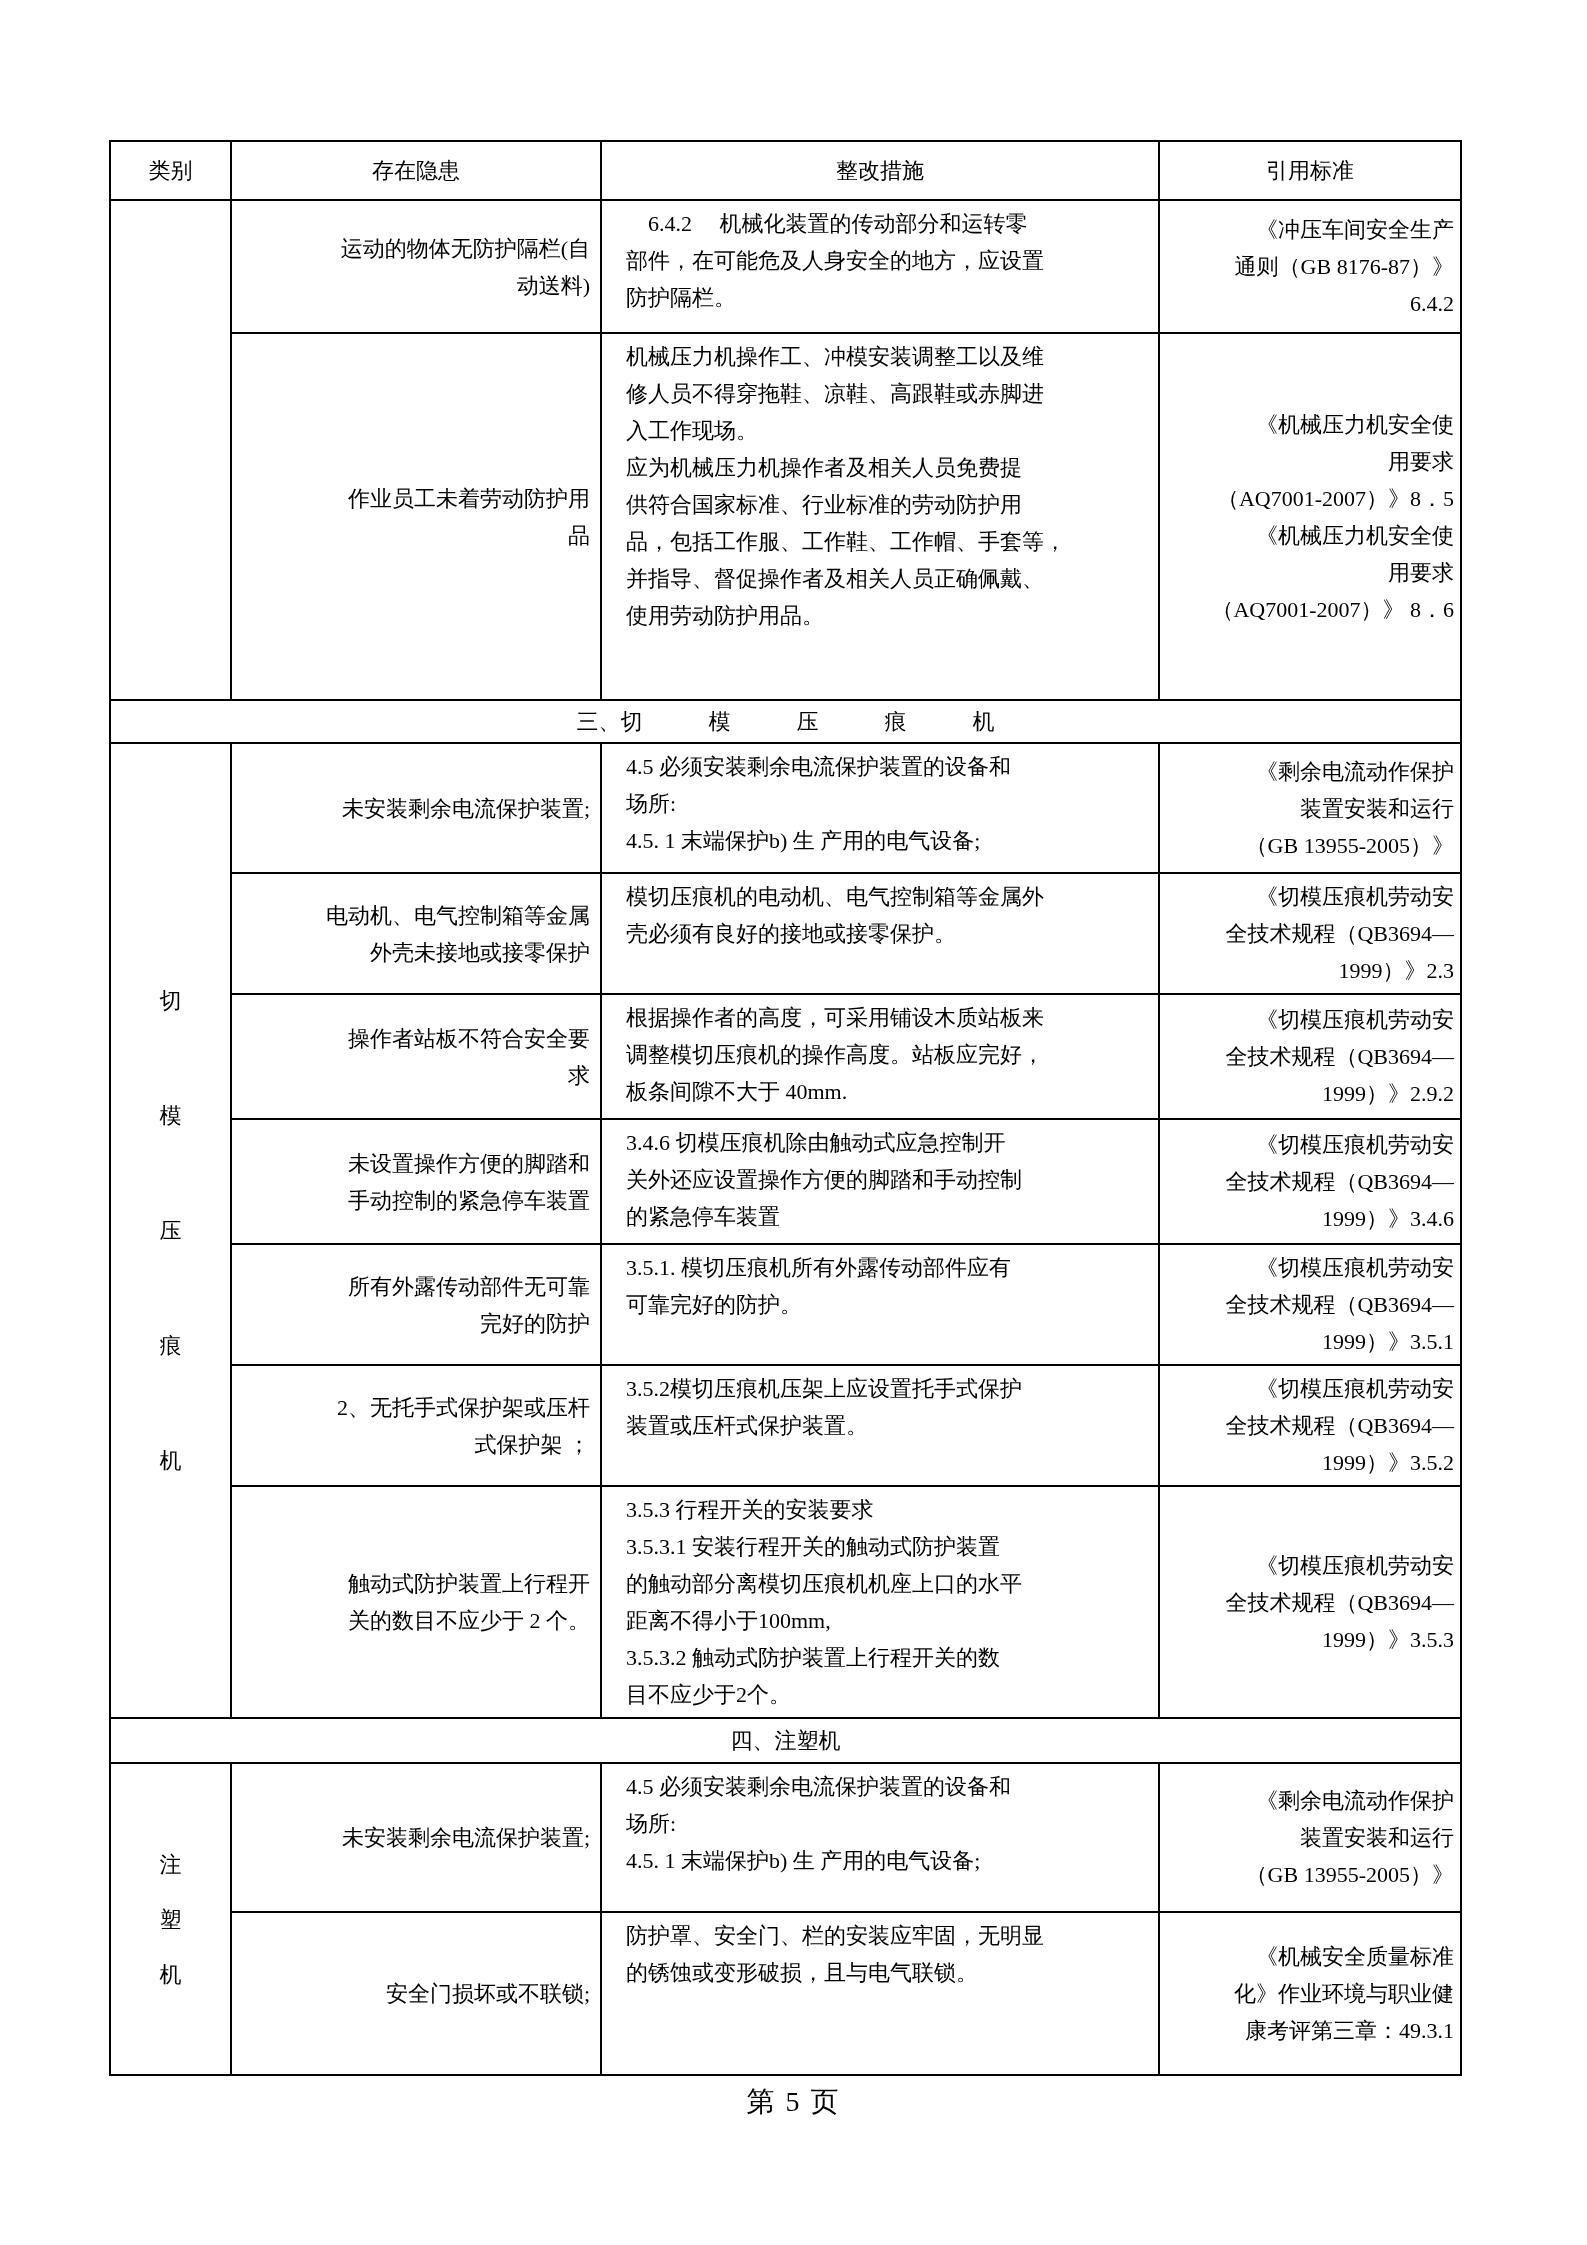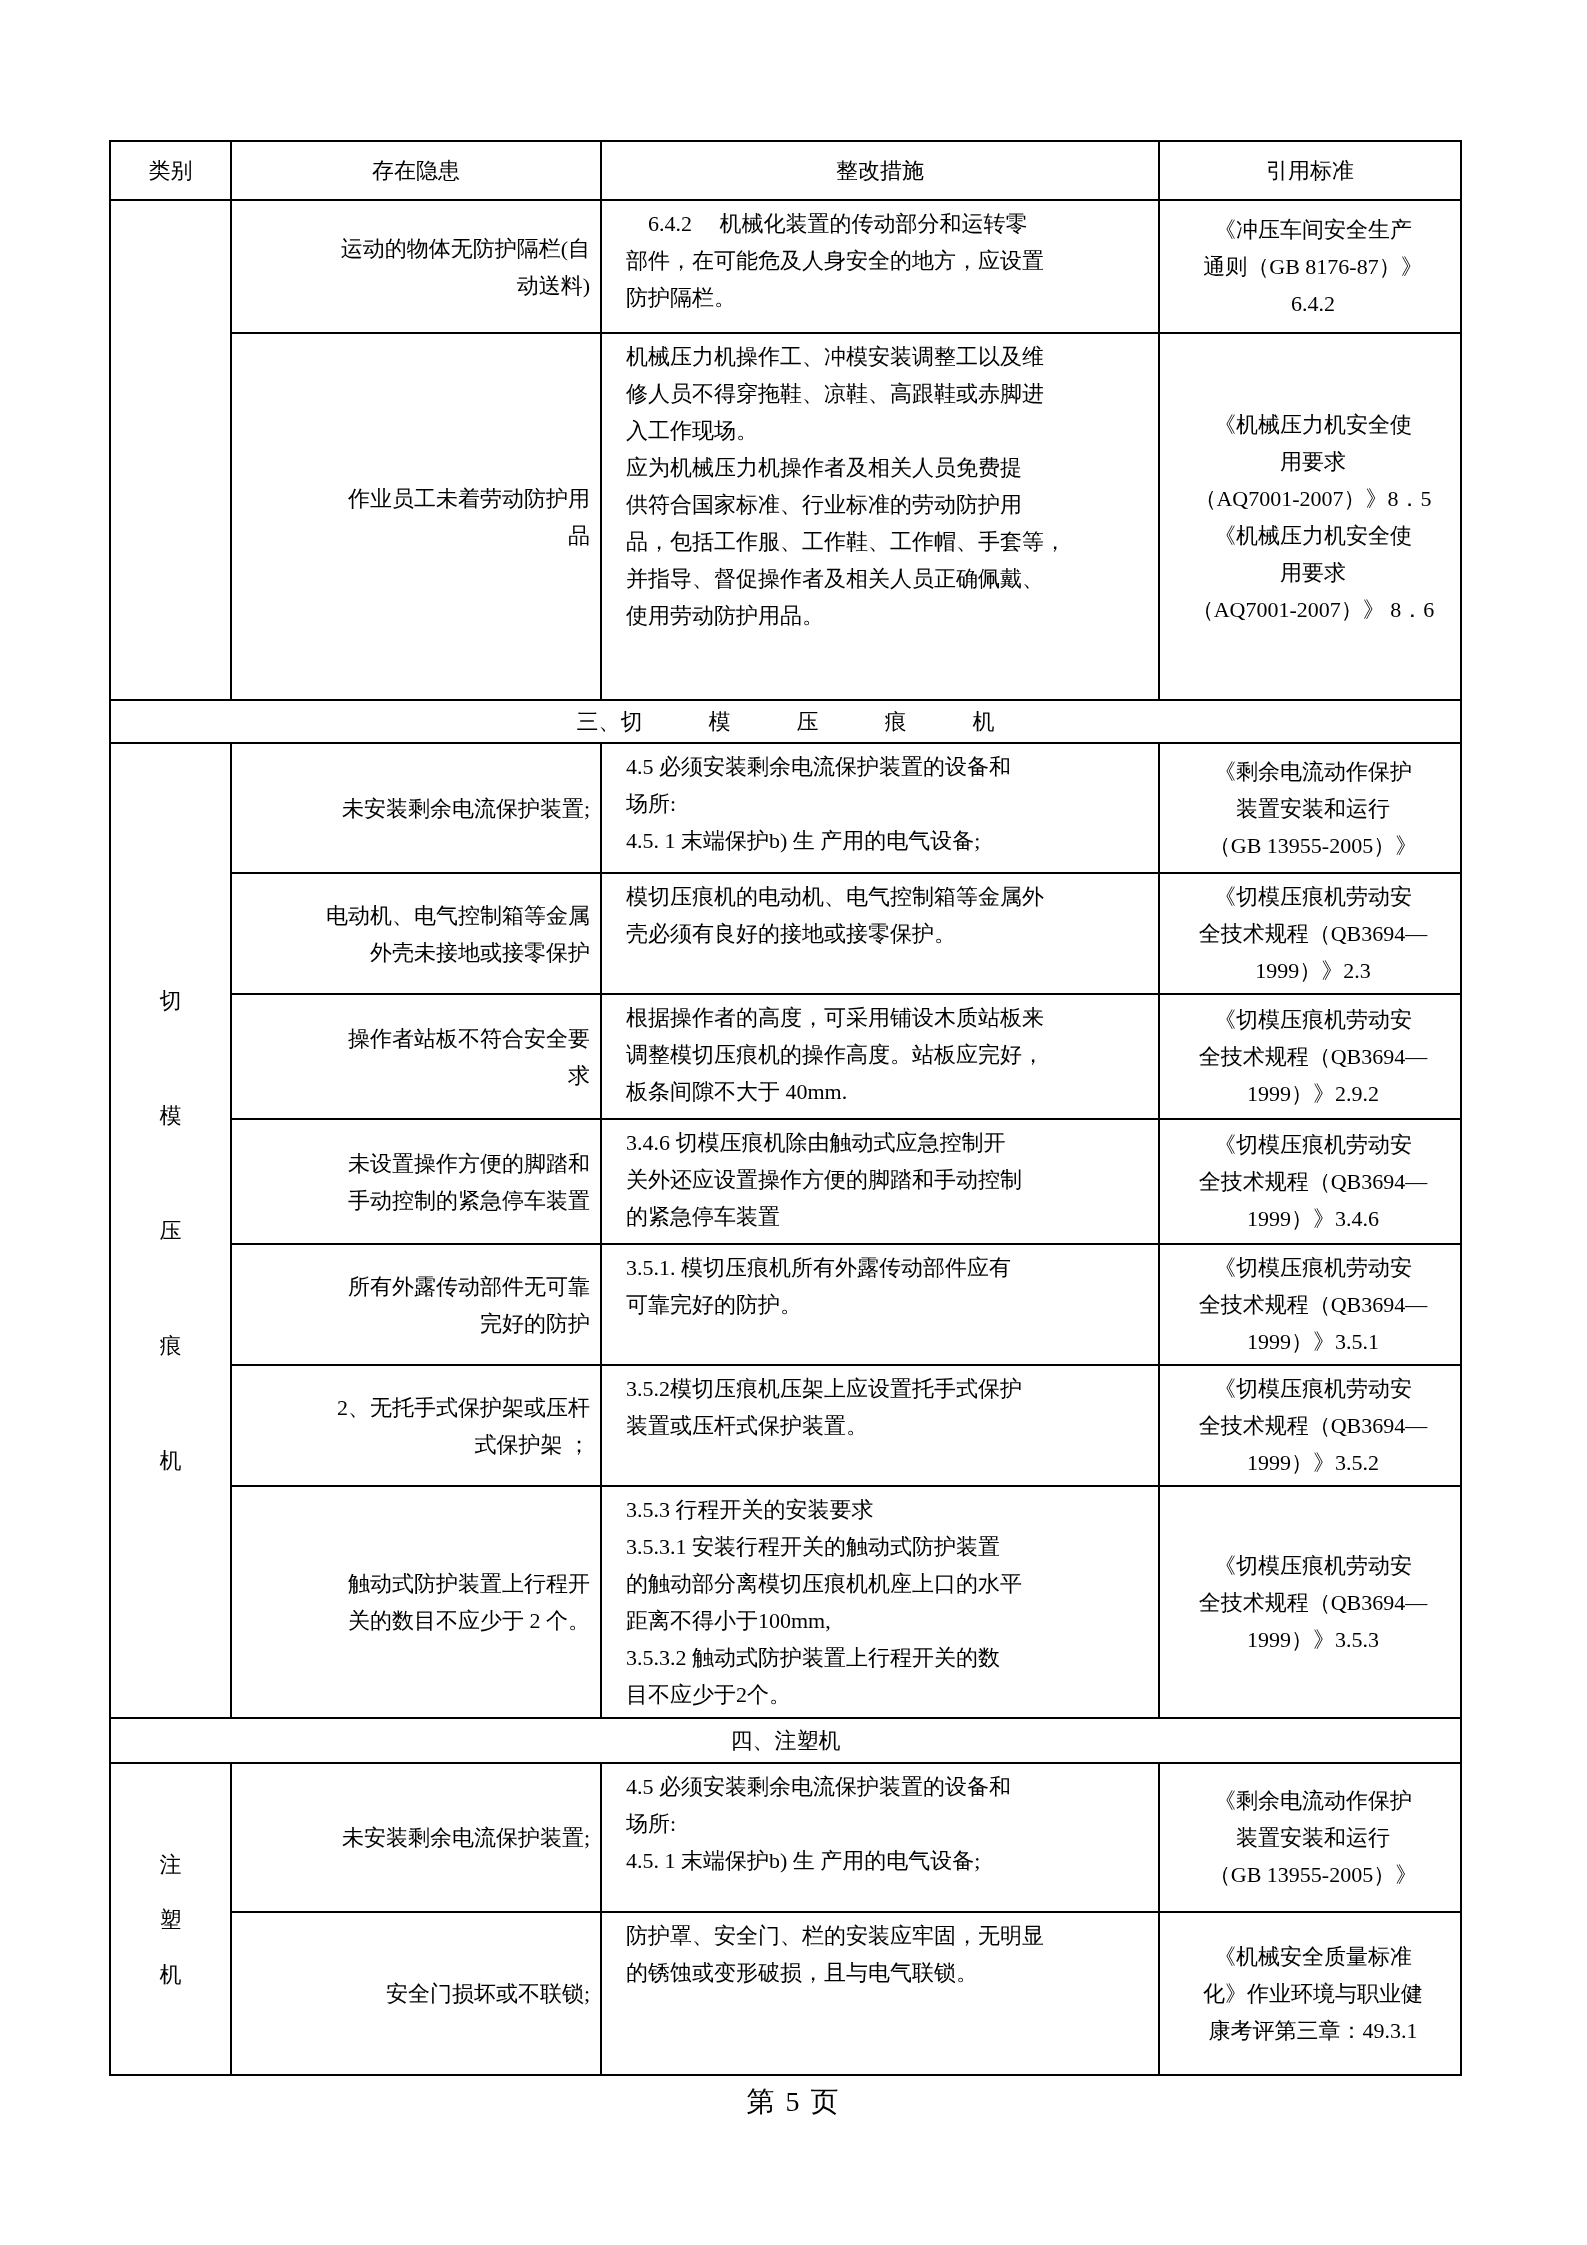--- a/index.html
+++ b/index.html
@@ -18,21 +18,21 @@
     border:2px solid #000;
     font-size:22px; line-height:37px; font-weight:normal;
     vertical-align:middle;
     position:relative;
     overflow:hidden;
   }
   th { text-align:center; padding:10px 4px; }
   .cell-text { white-space:pre-line; }
   td.hazard   { padding:4px 10px 4px 18px; text-align:right; }
   td.measure  { padding:4px 24px; text-align:left; vertical-align:top; }
-  td.standard { padding:4px 6px 4px 12px; text-align:center;font-family:Liberation Serif, serif; }
+  td.standard { padding:4px 6px 4px 12px; text-align:right;font-family:Liberation Serif, serif; }
   td.sec-title { text-align:center; padding:2px 4px; }
   td.cat { text-align:center; padding:0 4px; }
   td.cat-spread .cell-text { line-height:115px; }
   td.cat-tight  .cell-text { line-height:55px; }
   
   tr.tr-header { height:47px; }
   tr.tr-r1  { height:133px; }
   tr.tr-r2  { height:367px; }
   tr.tr-t1  { height:40px;  }
   tr.tr-r3  { height:130px; }

